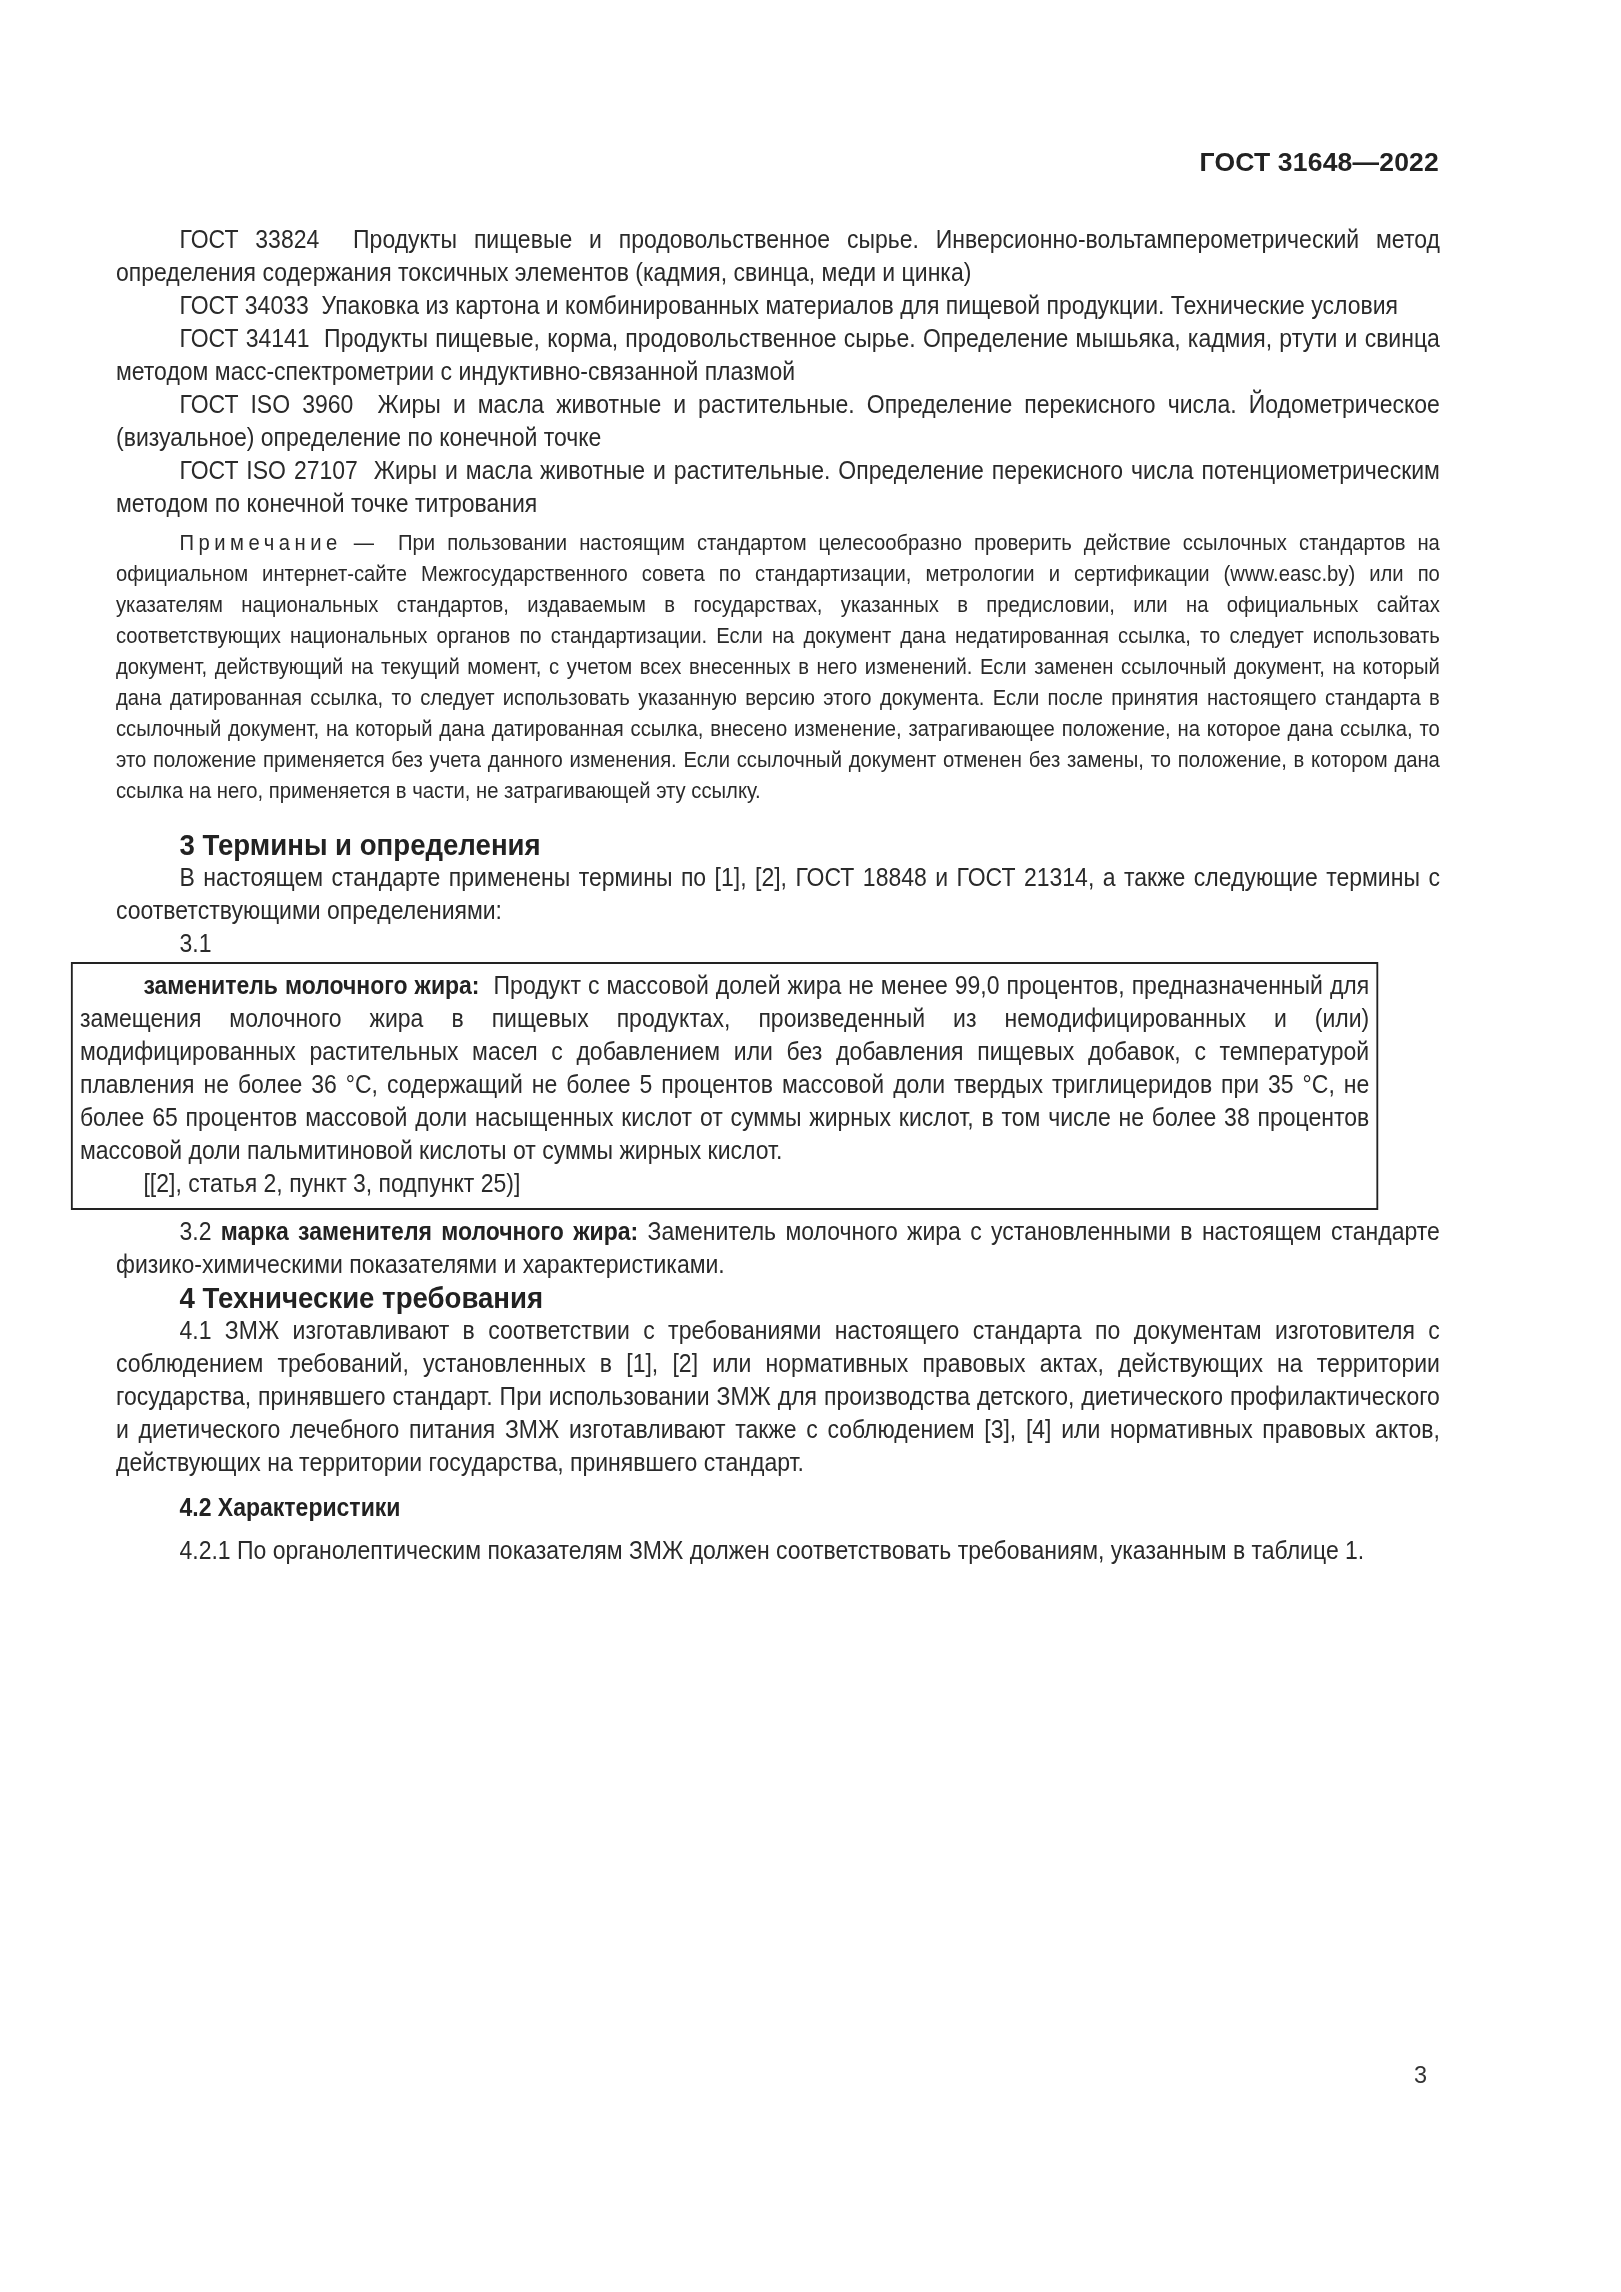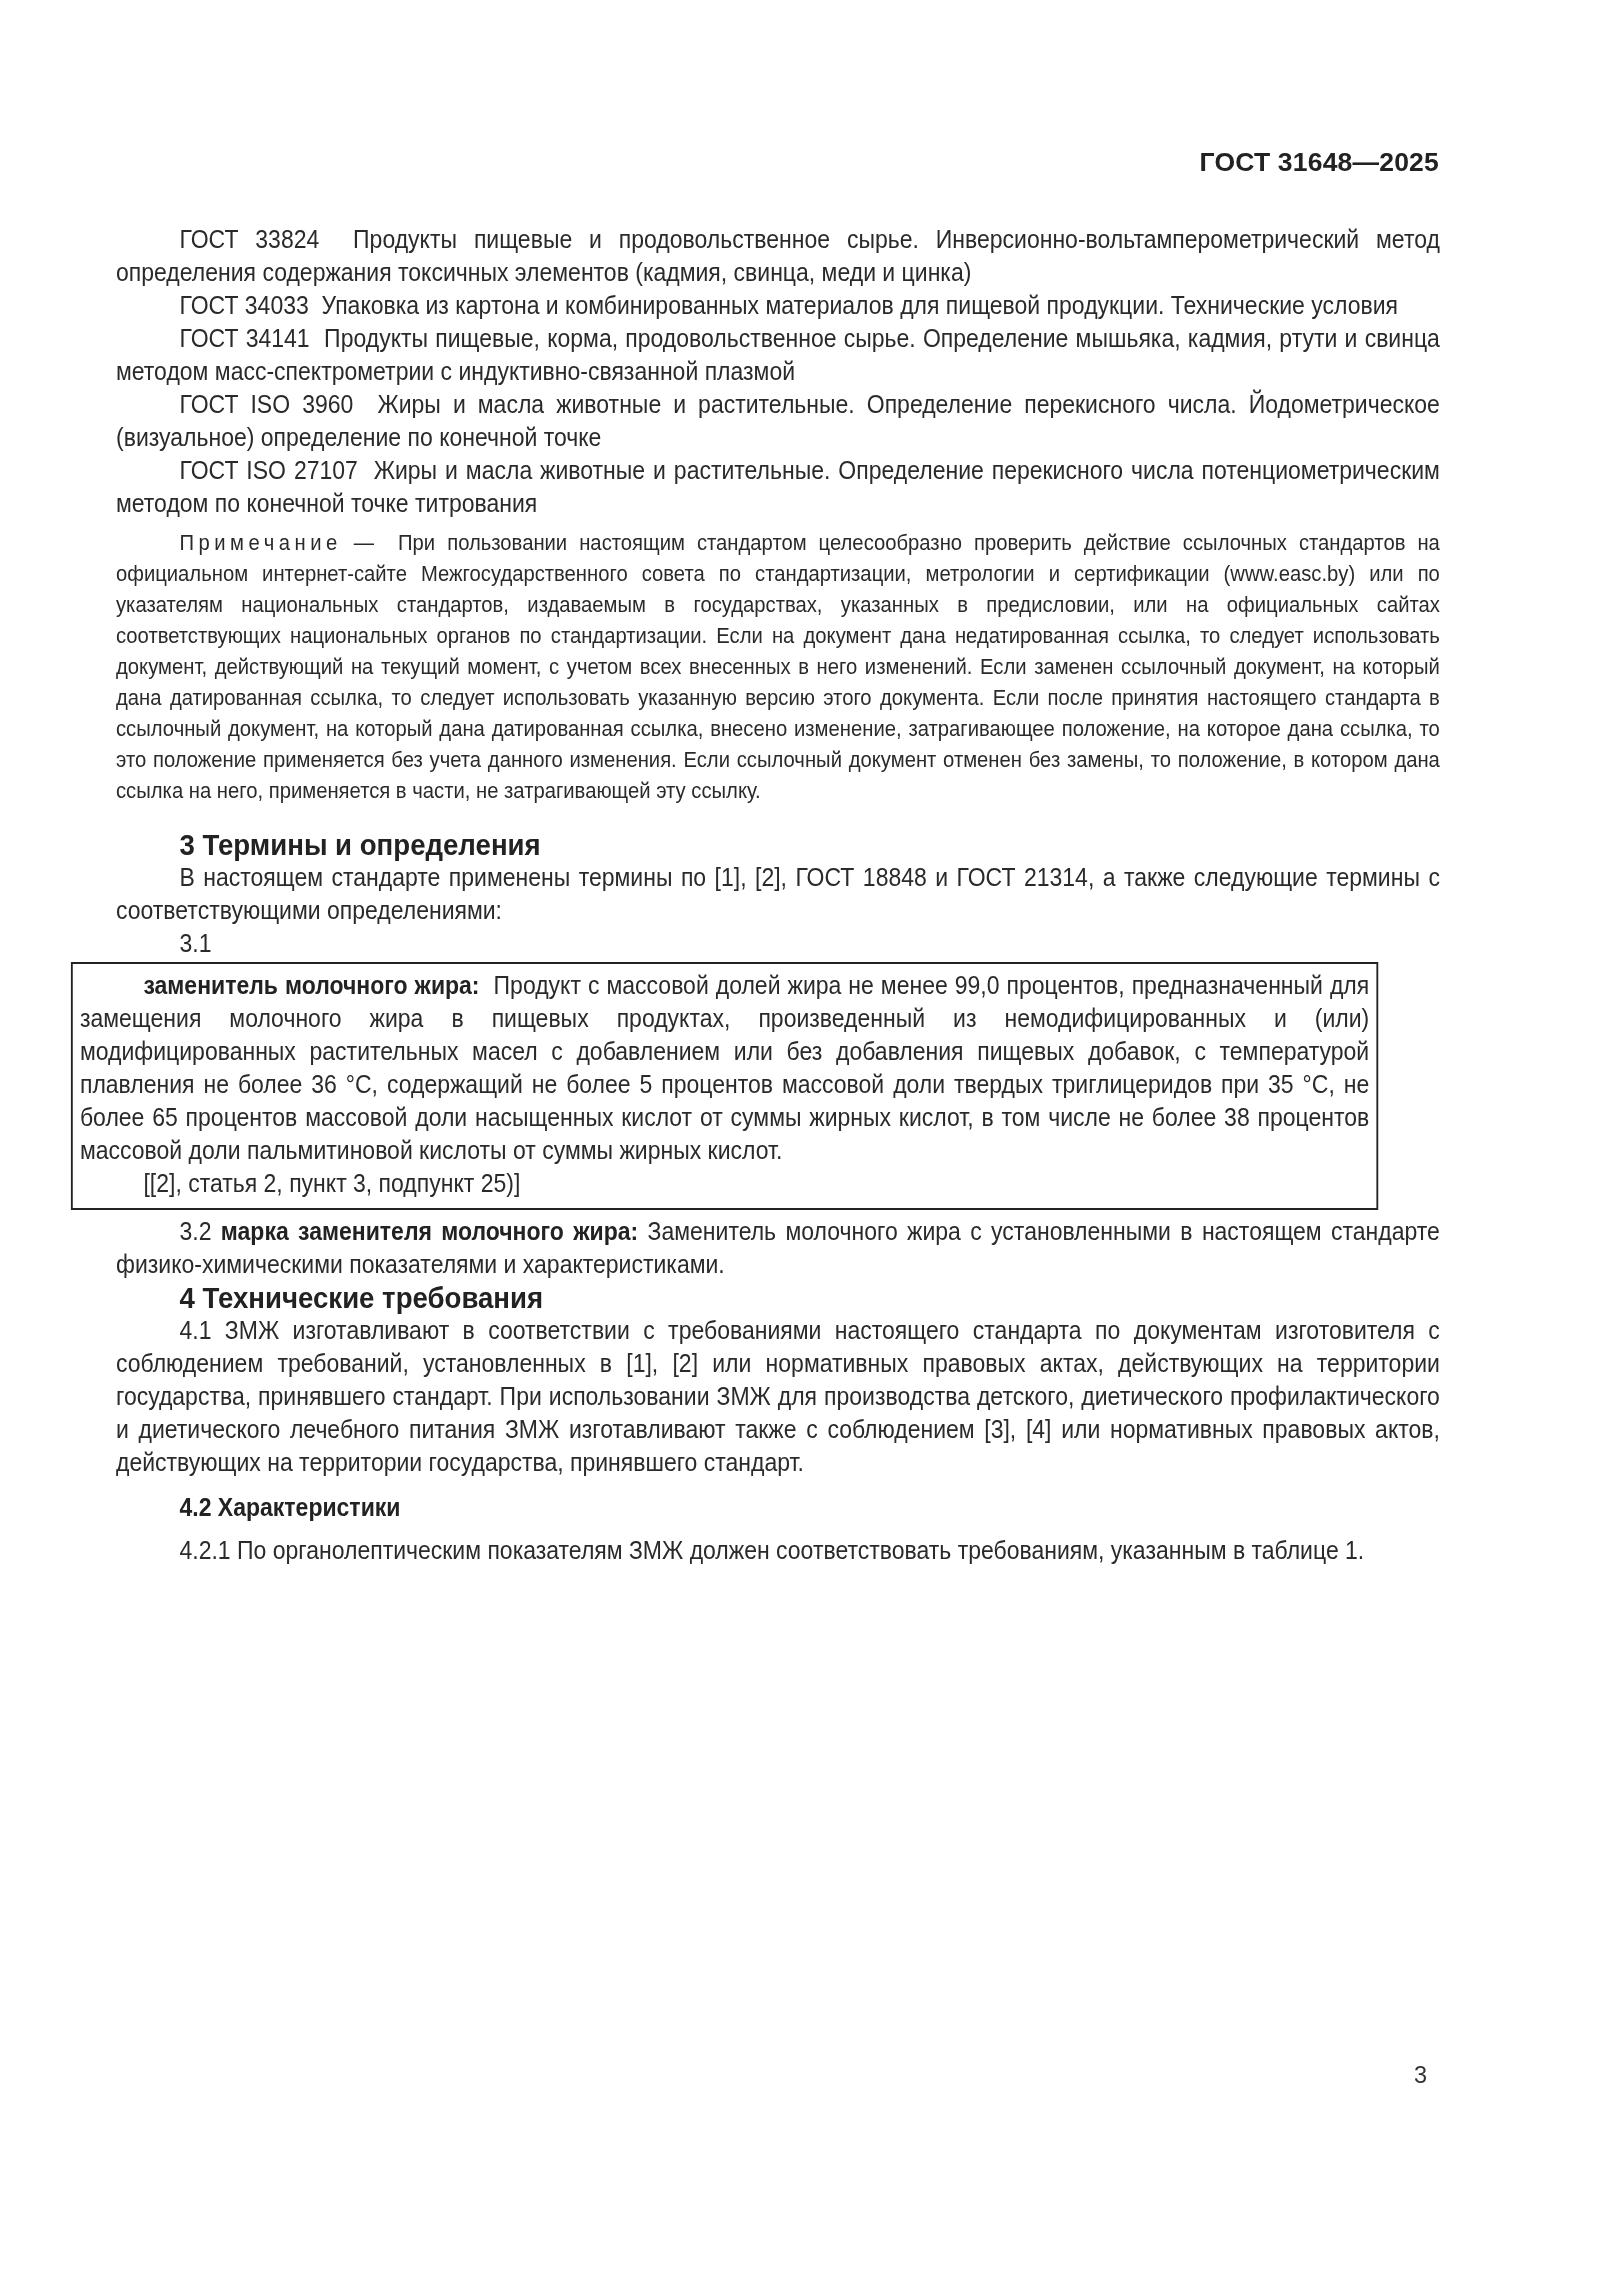--- a/index.html
+++ b/index.html
@@ -88,21 +88,21 @@
       top: 2062px;
       font-size: 23.5px;
       color: #333;
     }
   </style>
 </head>
 <body>
 
 <div class="page">
 
-  <div class="header-code">ГОСТ 31648—2025</div>
+  <div class="header-code">ГОСТ 31648—2022</div>
 
   <div class="content">
 
     <div>
       <p class="p"><span>ГОСТ 33824</span>&nbsp; <span>Продукты пищевые и продовольственное сырье. Инверсионно-вольтамперометрический метод определения содержания токсичных элементов (кадмия, свинца, меди и цинка)</span></p>
       <p class="p"><span>ГОСТ 34033</span>&nbsp; <span>Упаковка из картона и комбинированных материалов для пищевой продукции. Технические условия</span></p>
       <p class="p"><span>ГОСТ 34141</span>&nbsp; <span>Продукты пищевые, корма, продовольственное сырье. Определение мышьяка, кадмия, ртути и свинца методом масс-спектрометрии с индуктивно-связанной плазмой</span></p>
       <p class="p"><span>ГОСТ ISO 3960</span>&nbsp; <span>Жиры и масла животные и растительные. Определение перекисного числа. Йодометрическое (визуальное) определение по конечной точке</span></p>
       <p class="p"><span>ГОСТ ISO 27107</span>&nbsp; <span>Жиры и масла животные и растительные. Определение перекисного числа потенциометрическим методом по конечной точке титрования</span></p>
     </div>

